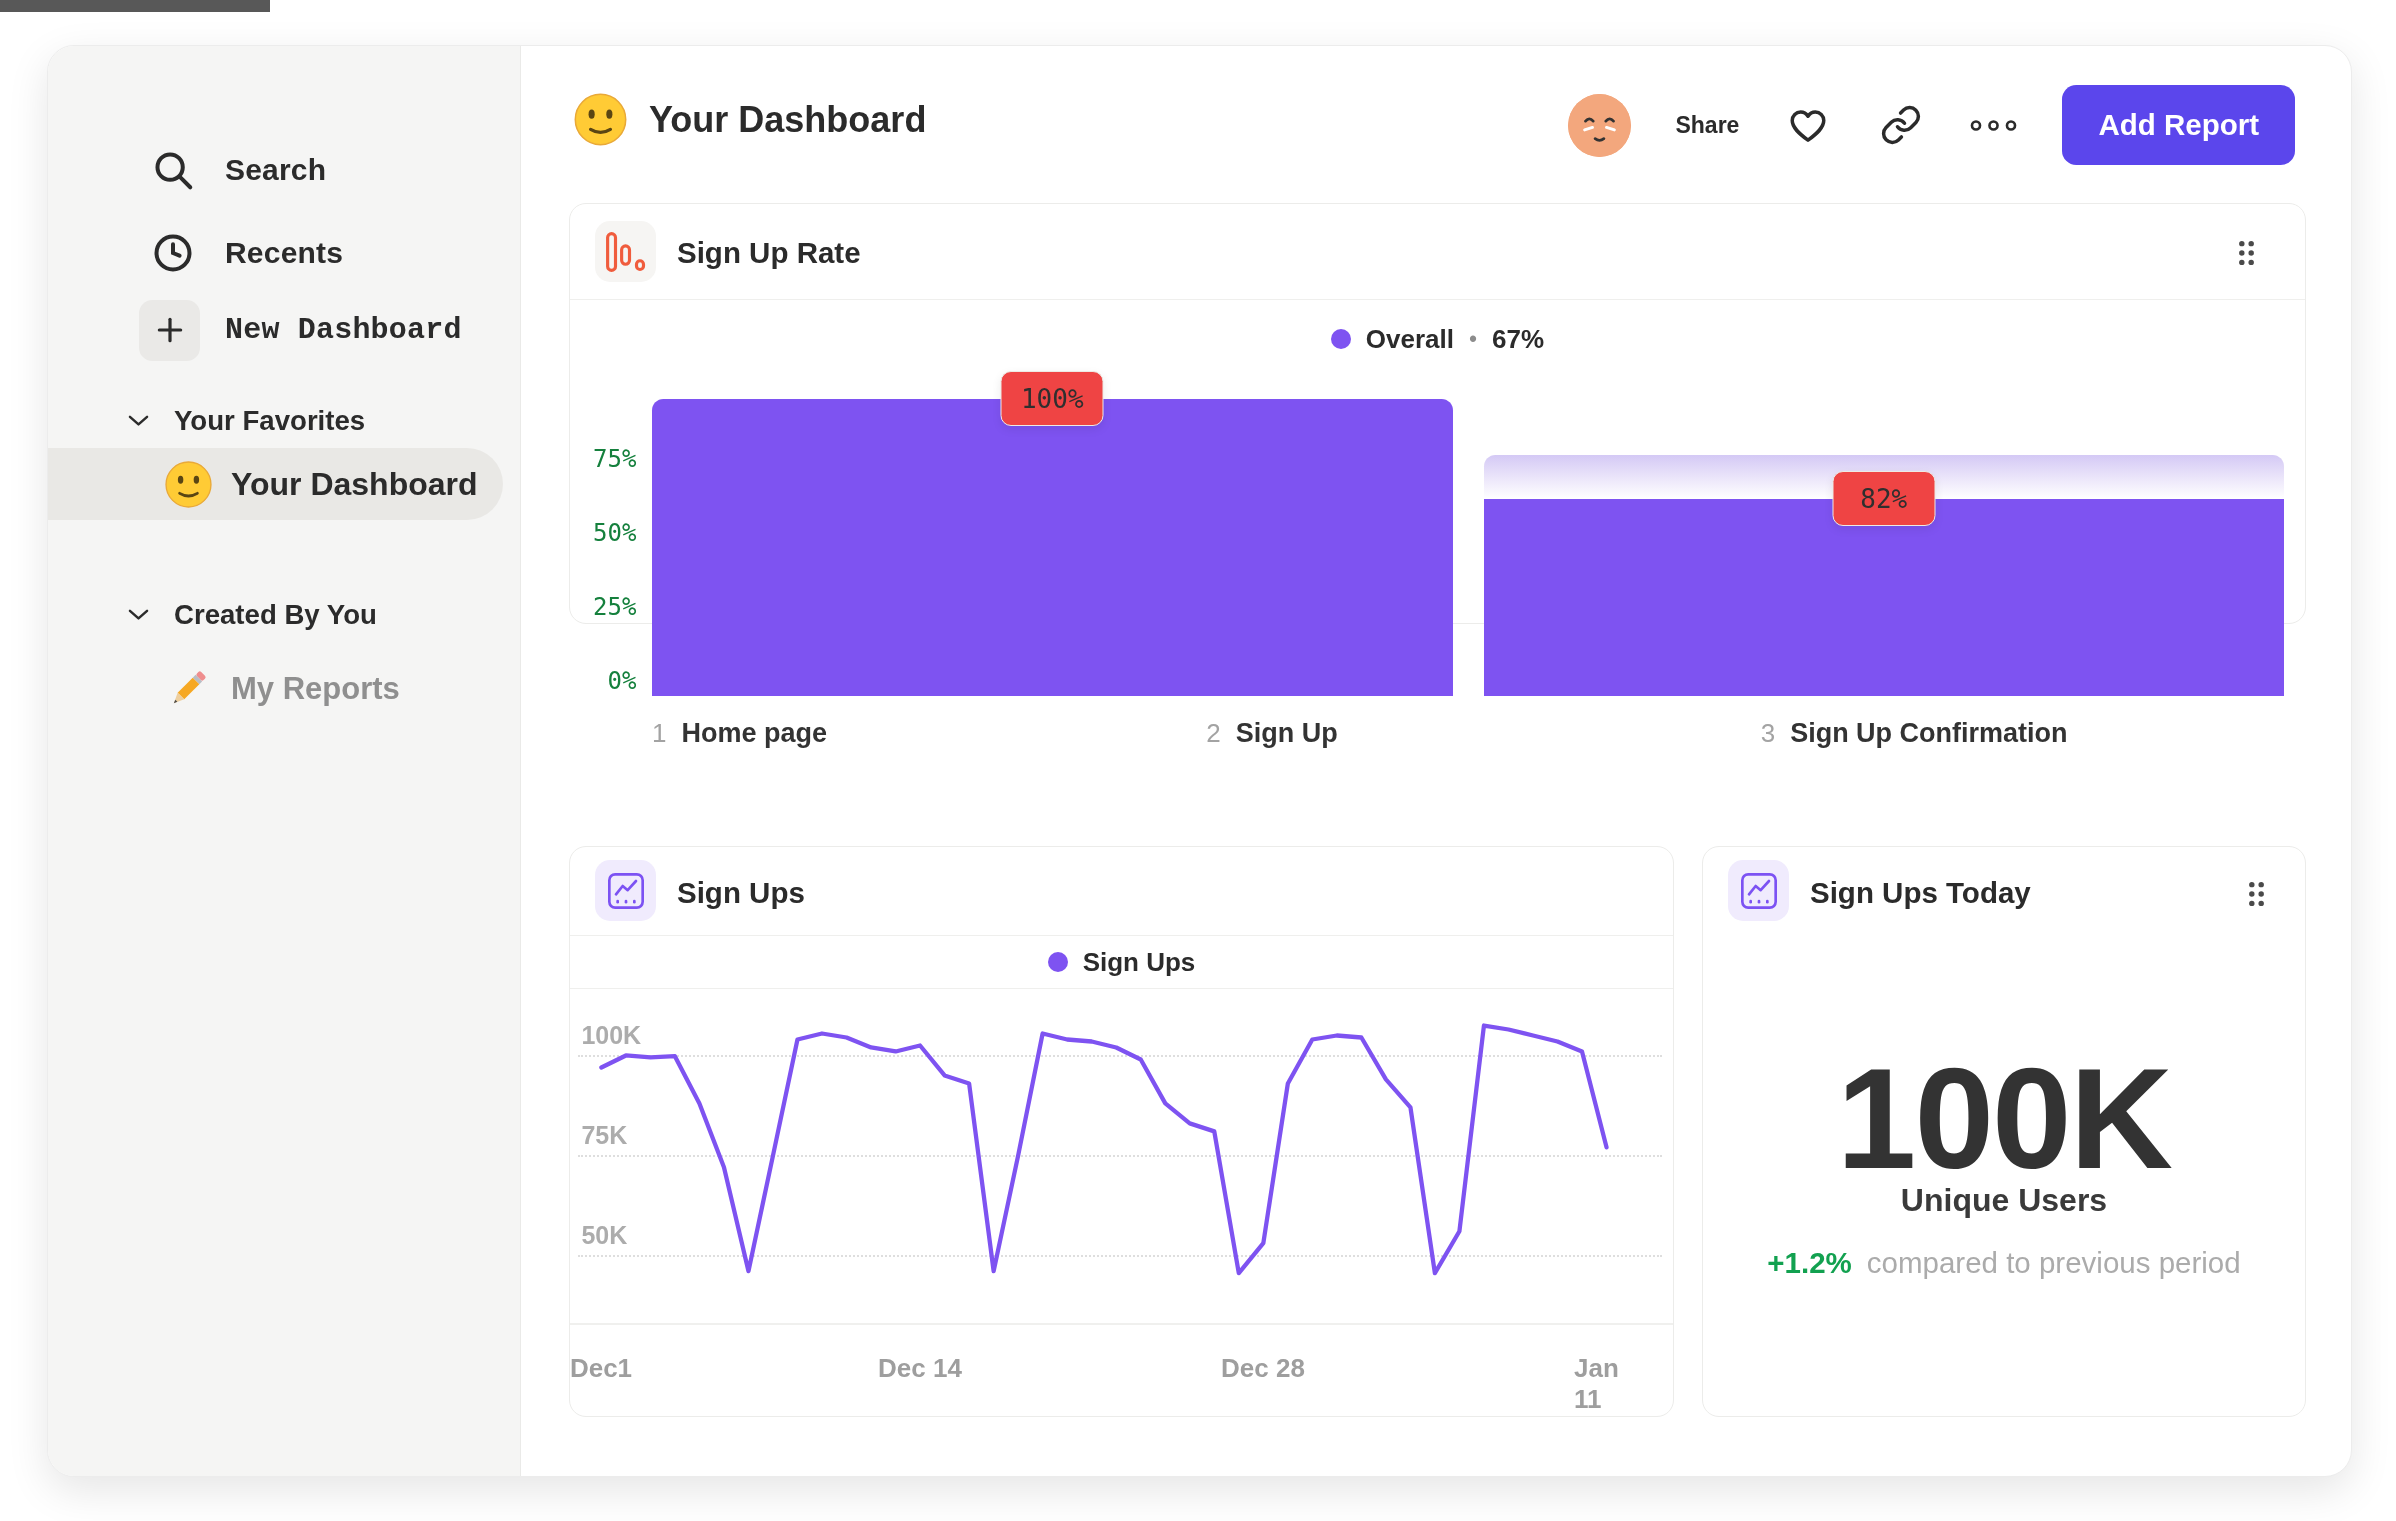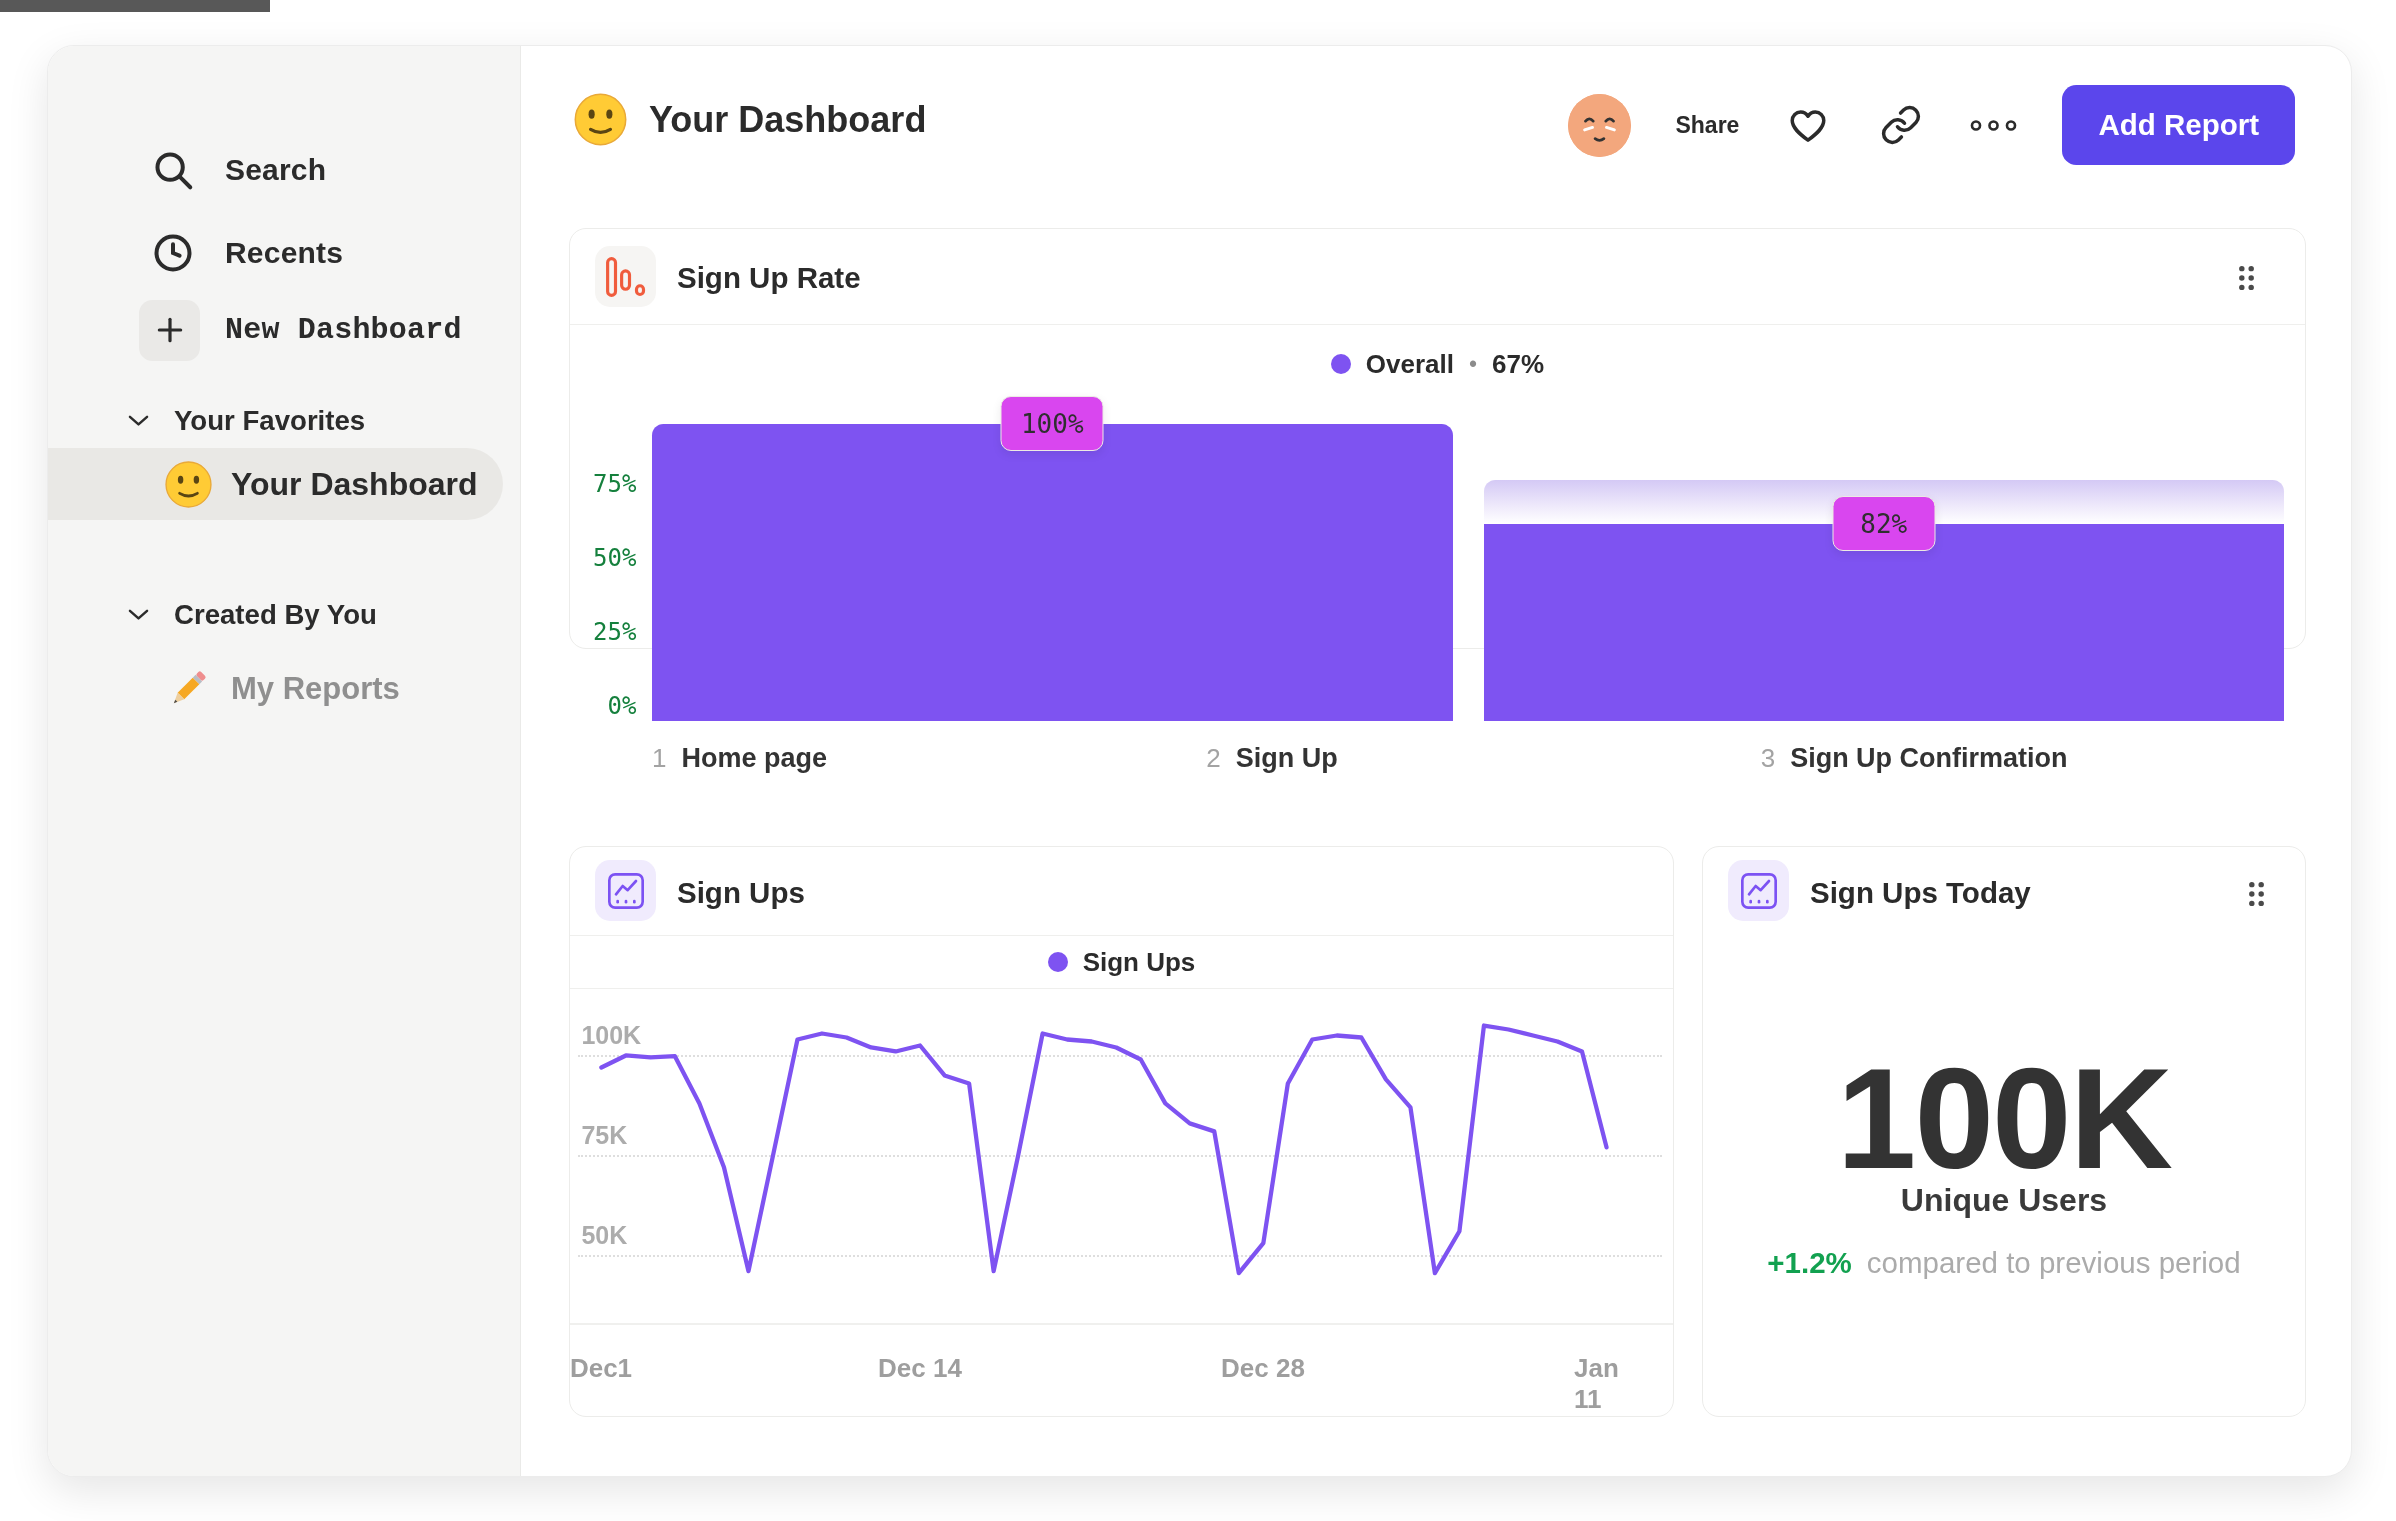--- a/index.html
+++ b/index.html
@@ -48,28 +48,28 @@
   .tile-purple { background:#F0EBFD; }
   .card-title { position:absolute; left:107px; font-size:29.5px; font-weight:700; color:#2B2B2B; }
   .drag-handle { position:absolute; cursor:grab; }
   .divider { position:absolute; left:0; width:100%; height:1px; background:#EFEFED; }
   .legend-row { position:absolute; left:0; width:100%; display:flex; align-items:center; justify-content:center; gap:15px; }
   .legend-dot { width:20px; height:20px; border-radius:50%; }
   .legend-text { font-size:26px; font-weight:700; color:#2B2B2B; }
   .legend-sep { font-size:23px; color:#8C8C8C; }
 
   
-  #funnel-card { left:521px; top:182px; width:1737px; height:421px; }
+  #funnel-card { left:521px; top:157px; width:1737px; height:421px; }
   #funnel-plot { position:absolute; left:82px; top:195px; width:1632px; height:297px; display:flex; gap:31px; }
   .funnel-col { position:relative; flex:1; }
   .funnel-grad { position:absolute; left:0; width:100%; border-radius:11.4px 11.4px 0 0;
                  background:linear-gradient(180deg,#D4C9F5 0%,#EFEAFB 62%,#FEFEFF 100%); }
   .funnel-solid { position:absolute; left:0; width:100%; bottom:0; background:#7E53F1; }
   .funnel-badge { position:absolute; left:50%; transform:translateX(-50%); min-width:103px; height:55px; padding:0 17px;
-                  background:#d946ef; border:1.9px solid #EDEAE4; border-radius:10.5px; box-shadow:0 3.8px 9.5px rgba(0,0,0,0.07);
+                  background:#ef4444; border:1.9px solid #EDEAE4; border-radius:10.5px; box-shadow:0 3.8px 9.5px rgba(0,0,0,0.07);
                   display:flex; align-items:center; justify-content:center;
                   font-family:"DejaVu Sans Mono", monospace; font-size:26px; color:#2F2F2F; }
   .funnel-ytick { position:absolute; width:55px; text-align:right; font-family:"DejaVu Sans Mono", monospace;
                   font-size:24px; color:#15803d; }
   #funnel-xlabels { position:absolute; left:82px; top:514px; width:1632px; display:flex; gap:31px; }
   .funnel-xlabel { flex:1; display:flex; align-items:center; gap:15px; }
   .funnel-xnum { font-size:26px; color:#A3A3A3; }
   .funnel-xname { font-size:27px; font-weight:700; color:#333333; }
 
   

